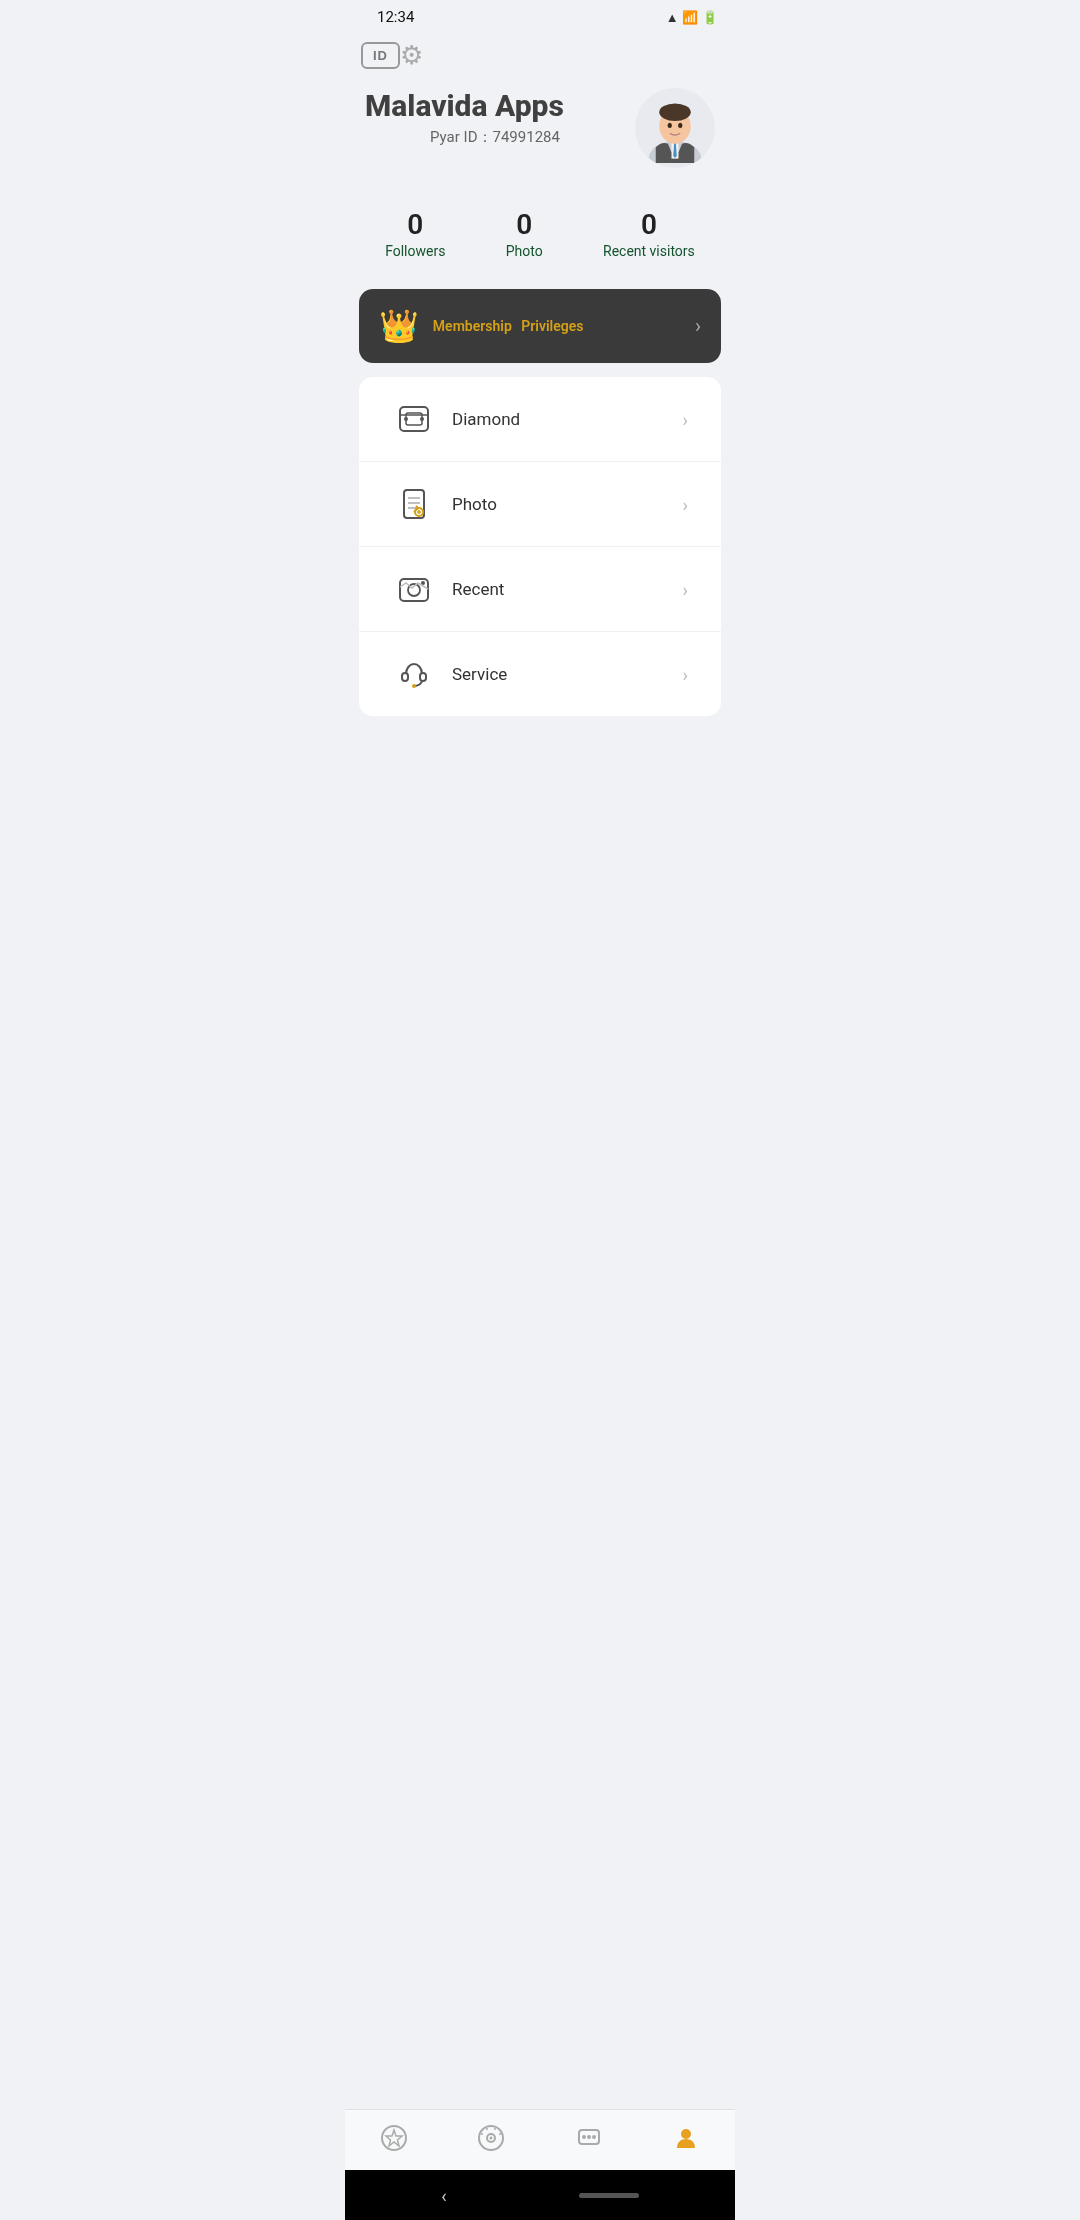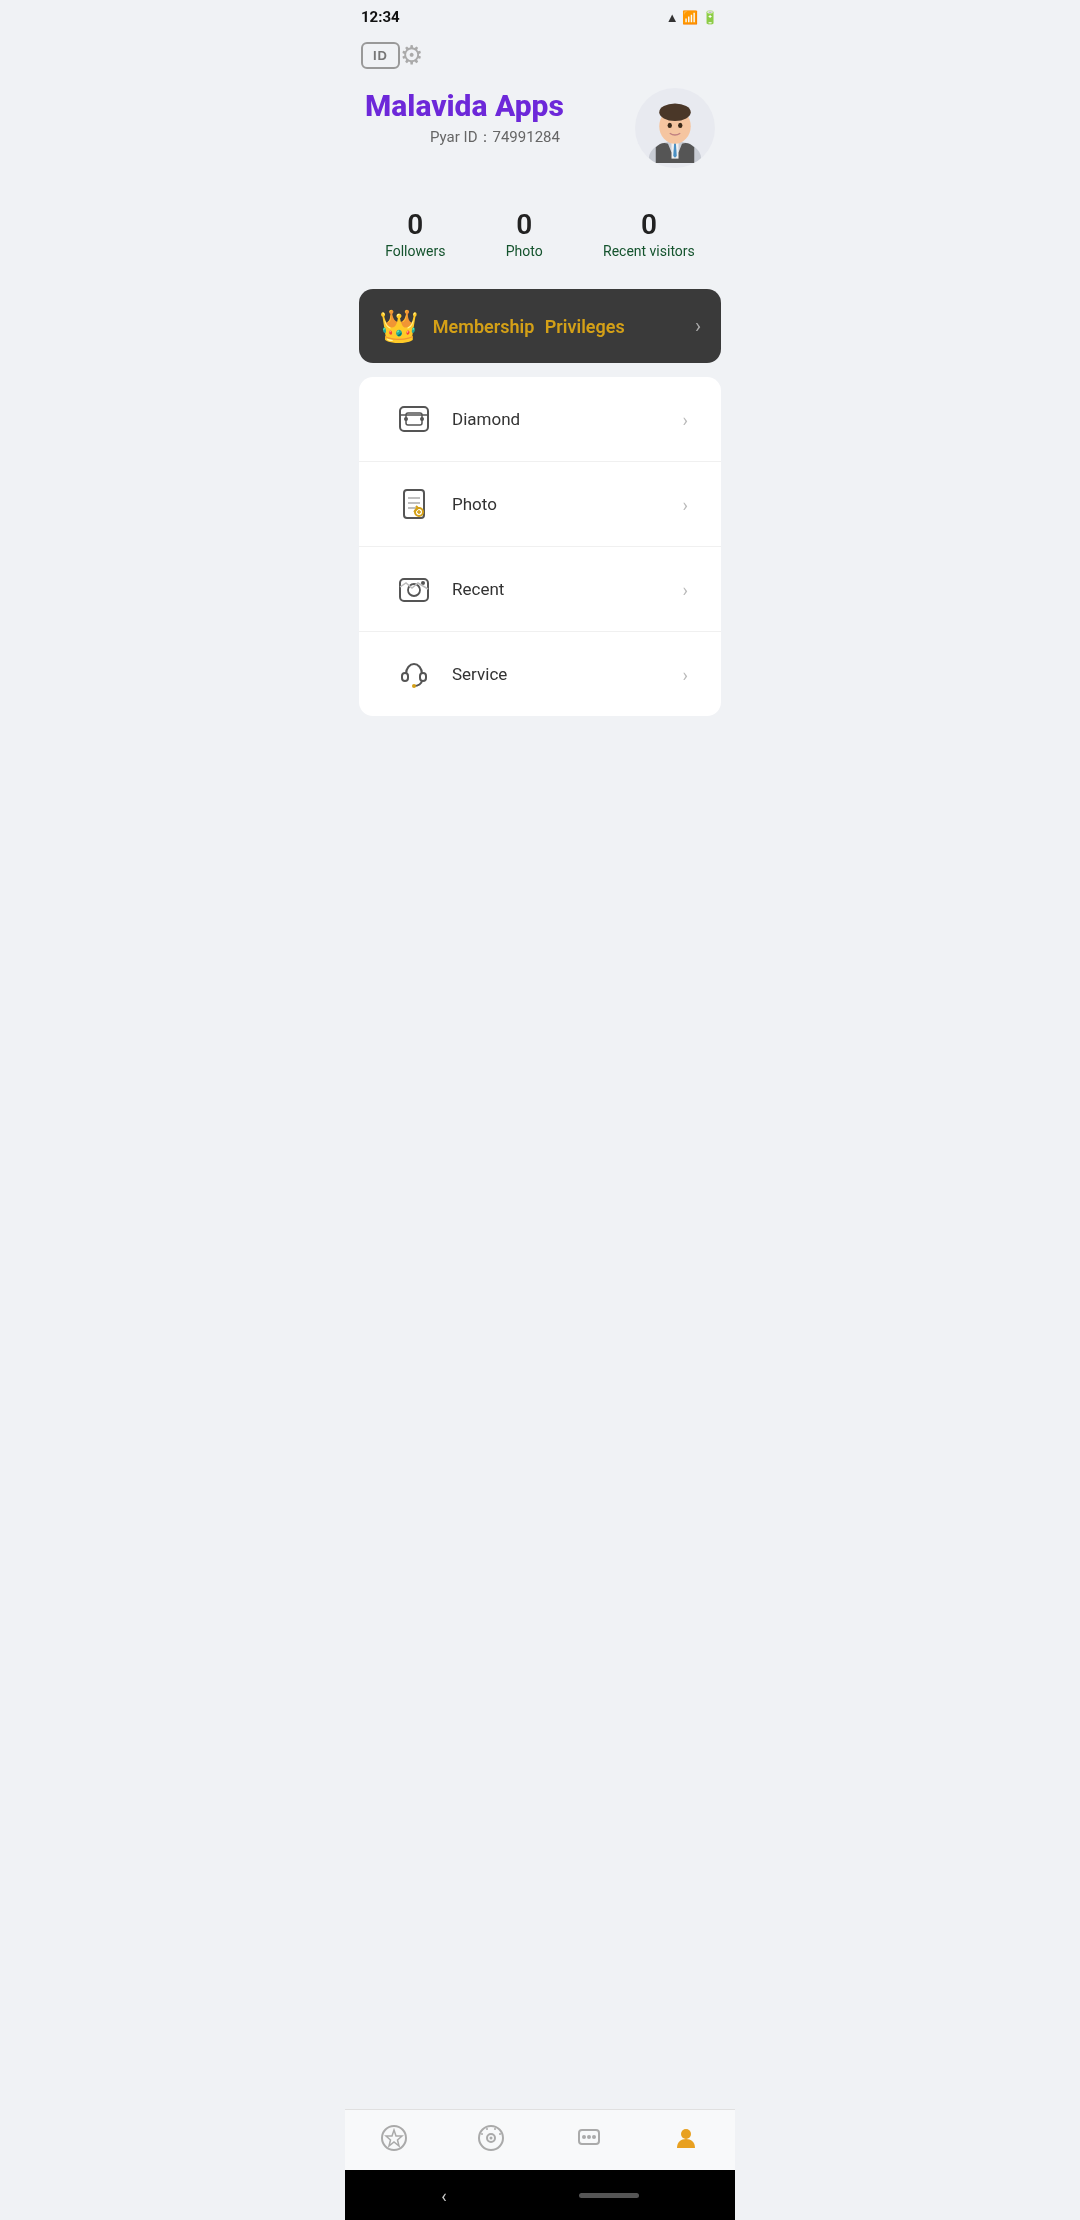--- a/index.html
+++ b/index.html
@@ -17,22 +17,23 @@
     
     .status-bar {
       display: flex;
       justify-content: space-between;
       align-items: center;
       padding: 8px 16px 4px;
       background: #f0f2f5;
     }
     .status-time {
       font-size: 15px;
-      font-weight: 700;
+      font-weight: 400;
       color: #111;
+      margin-left: 16px;
     }
     .status-icons {
       display: flex;
       align-items: center;
       gap: 4px;
     }
     .status-icons span {
       font-size: 13px;
       color: #333;
     }
@@ -68,21 +69,21 @@
       align-items: flex-start;
       padding: 12px 20px 20px;
       background: #f0f2f5;
     }
     .profile-info {
       flex: 1;
     }
     .profile-name {
       font-size: 30px;
       font-weight: 800;
-      color: #6d28d9;
+      color: #404040;
       line-height: 1.2;
     }
     .profile-id {
       font-size: 15px;
       color: #666;
       margin-top: 4px;
       text-align: center;
     }
     .avatar-container {
       width: 80px;
@@ -134,21 +135,21 @@
       display: flex;
       align-items: center;
       cursor: pointer;
     }
     .crown-icon {
       font-size: 32px;
       margin-right: 14px;
     }
     .membership-text {
       flex: 1;
-      font-size: 18px;
+      font-size: 14px;
       font-weight: 600;
       color: #f0f0f0;
     }
     .membership-text span {
       color: #d4a017;
     }
     .chevron-right {
       color: #aaa;
       font-size: 20px;
     }

